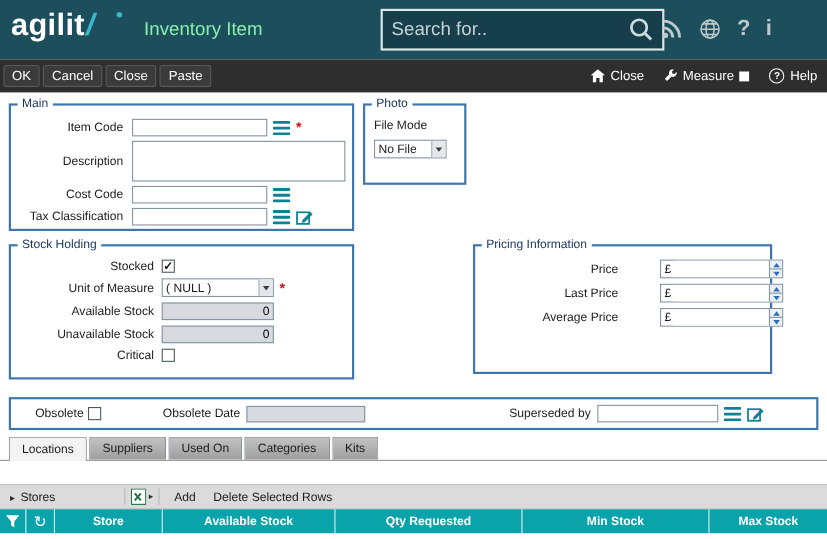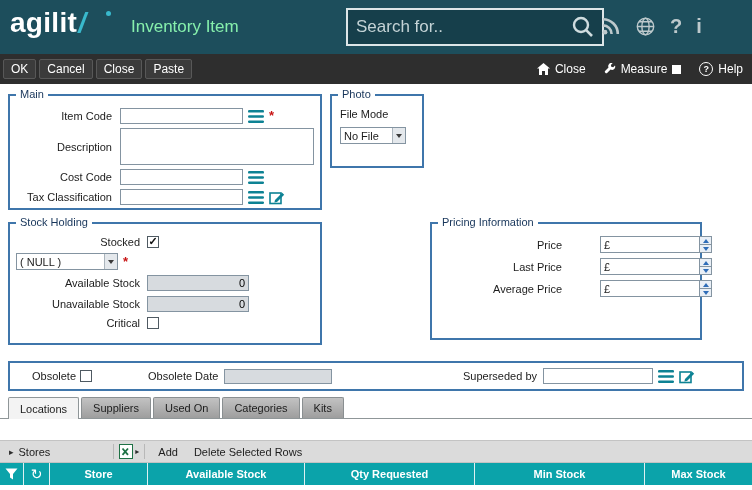--- a/index.html
+++ b/index.html
@@ -203,20 +203,21 @@
     </div>
   </div>
 
   <div class="fs fs-stock">
     <span class="fs-legend">Stock Holding</span>
     <div class="frow">
       <label class="flabel">Stocked</label>
       <span class="cb checked"></span>
     </div>
     <div class="frow">
+      <label class="flabel">Unit of Measure</label>
       <div class="selectbox w102">
         <span class="sel-text">( NULL )</span>
         <span class="sel-arrow"></span>
       </div>
       <span class="req">*</span>
     </div>
     <div class="frow">
       <label class="flabel">Available Stock</label>
       <input class="tinput ro w102" readonly="" value="0" style="">
     </div>

